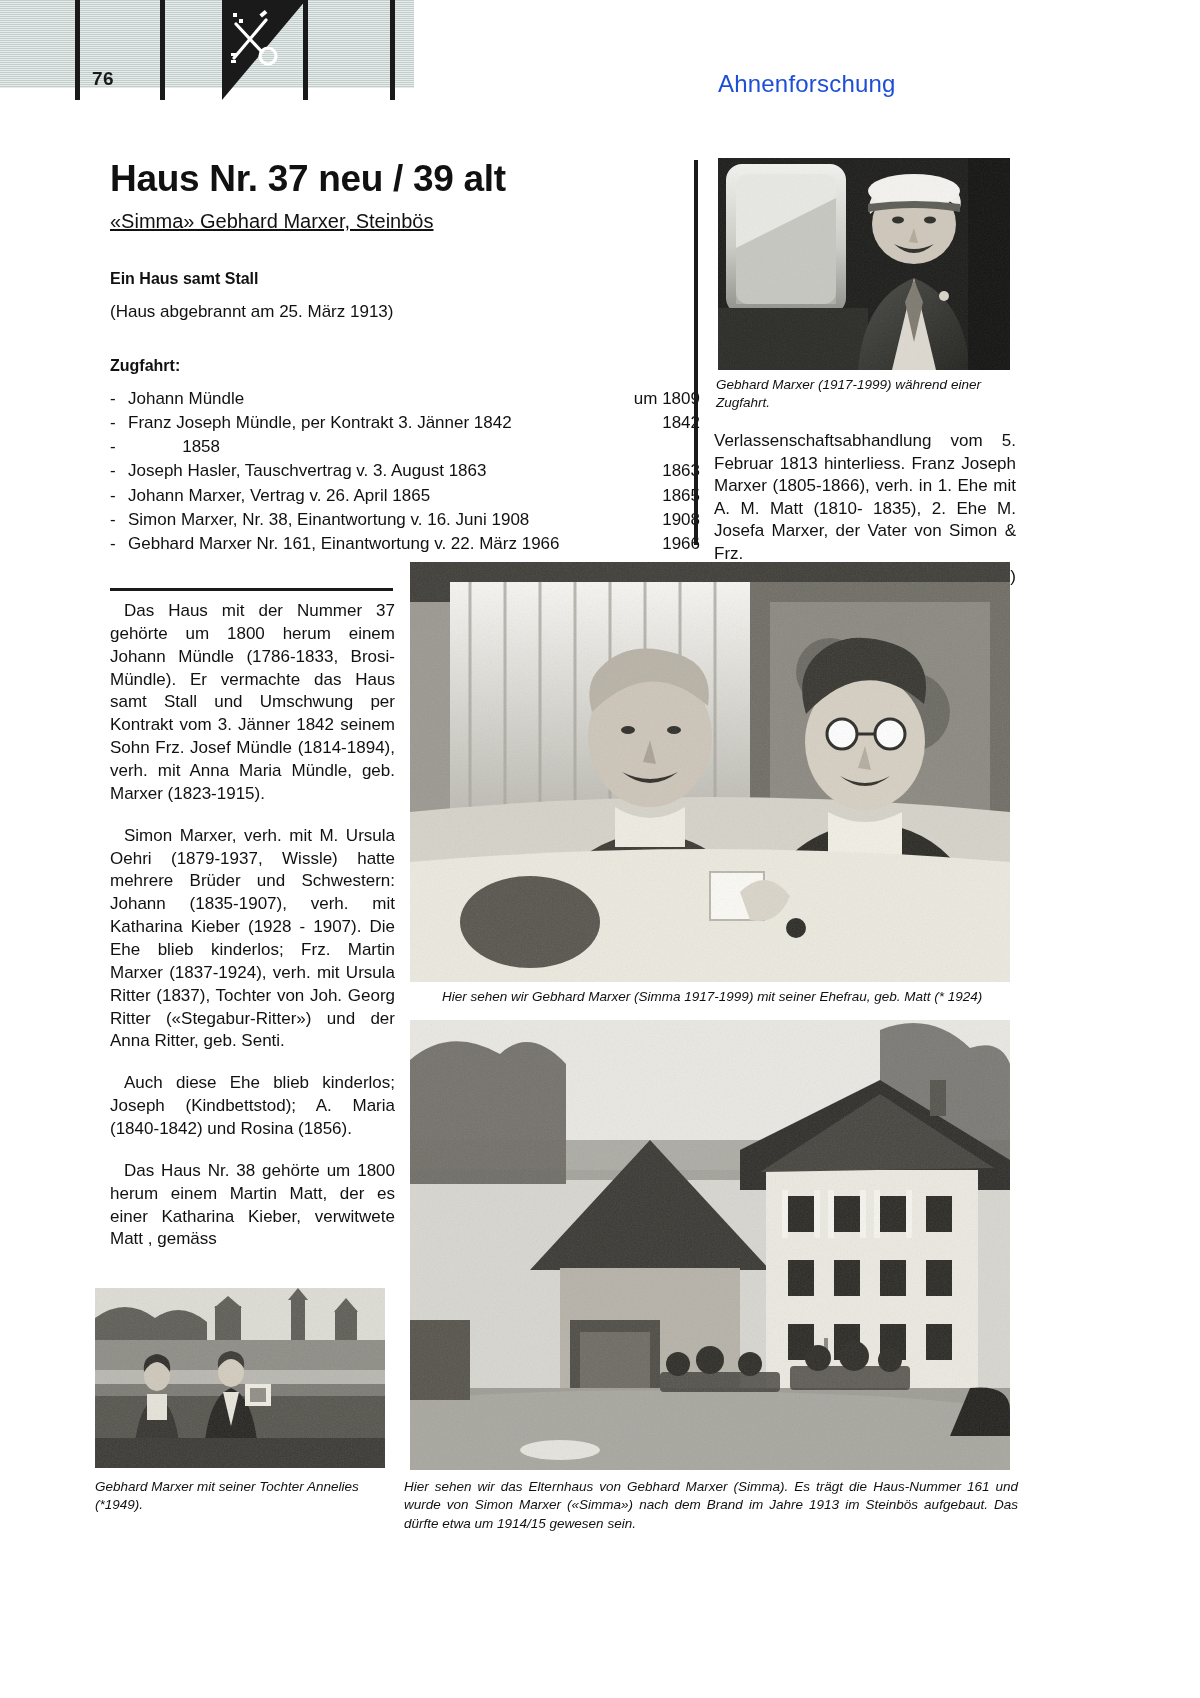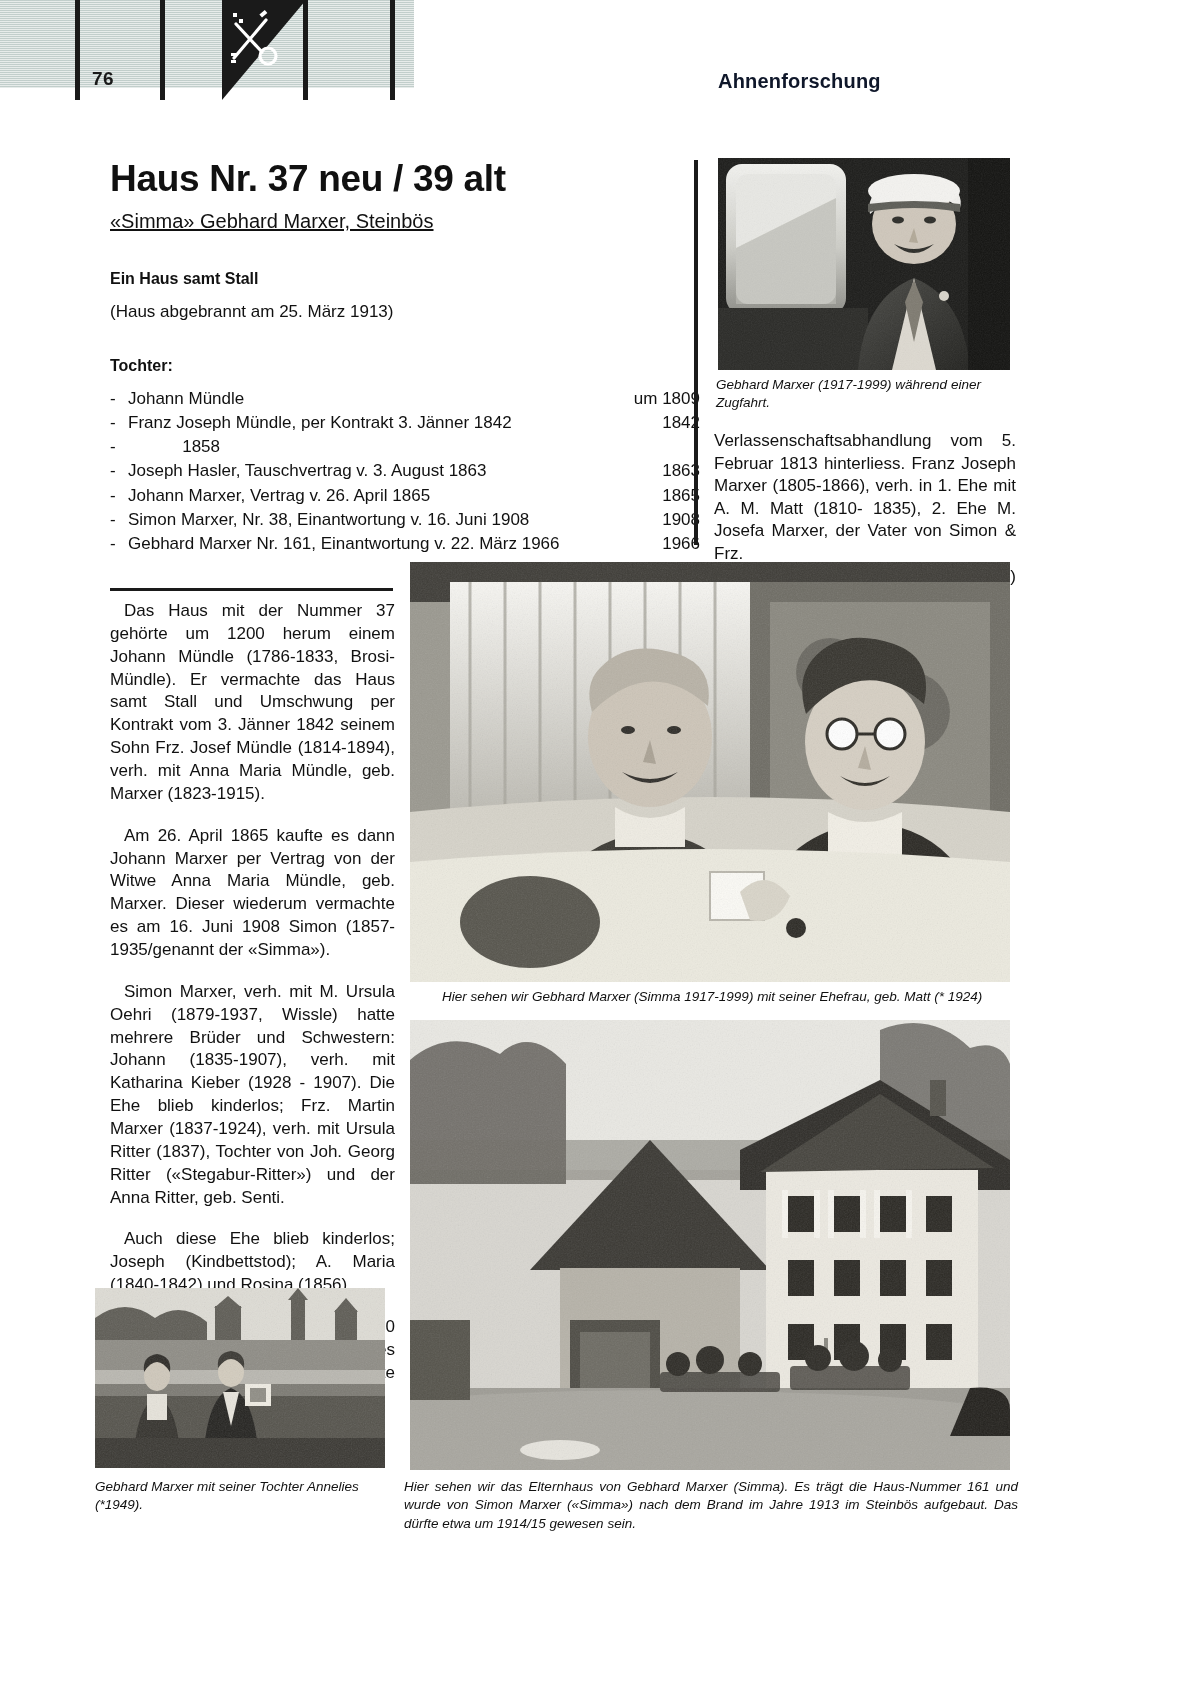--- a/index.html
+++ b/index.html
@@ -29,21 +29,21 @@
     font-size:19px; font-weight:bold; color:#1a1a1a; letter-spacing:.5px;
   }
 
   .emblem {
     position:absolute; left:222px; top:0; width:84px; height:100px; overflow:hidden;
   }
   .emblem svg { display:block; }
 
   .header-title {
     position:absolute; left:718px; top:70px;
-    font-size:20px; font-weight:bold; letter-spacing:.2px; color:#0f172a;
+    font-size:24px; font-weight:normal; letter-spacing:.2px; color:#1d4ed8;
   }
 
   
   .title-block { position:absolute; left:110px; top:160px; width:600px; }
   .house-title {
     font-size:37px; font-weight:bold; letter-spacing:-.3px; margin:0 0 10px 0; line-height:1.05;
   }
   .house-subtitle { font-size:20px; line-height:1.2; margin:0;text-decoration:underline; }
 
   .section-head {
@@ -134,21 +134,21 @@
 
 <div class="title-block">
   <h1 class="house-title">Haus Nr. 37 neu / 39 alt</h1>
   <p class="house-subtitle">«Simma» Gebhard Marxer, Steinbös</p>
 </div>
 
 <div class="section-head">Ein Haus samt Stall</div>
 <div class="burn-note">(Haus abgebrannt am 25. März 1913)</div>
 
 <div class="owners">
-  <div class="owners-head">Tochter:</div>
+  <div class="owners-head">Zugfahrt:</div>
   <div id="owners-rows">
       <div class="owner-row">
         <span class="owner-dash">-</span>
         <span class="owner-name">Johann Mündle</span>
         <span class="owner-year">um 1809</span>
       </div>
       <div class="owner-row">
         <span class="owner-dash">-</span>
         <span class="owner-name">Franz Joseph Mündle, per Kontrakt 3. Jänner 1842</span>
         <span class="owner-year">1842</span>
@@ -226,22 +226,21 @@
   </svg>
 </div>
 <div class="cap1">Gebhard Marxer (1917-1999) während einer Zugfahrt.</div>
 
 <div class="rightcol">
   <p>Verlassenschaftsabhandlung vom 5. Februar 1813 hinterliess. Franz Joseph Marxer (1805-1866), verh. in 1. Ehe mit A. M. Matt (1810- 1835), 2. Ehe M. Josefa Marxer, der Vater von Simon &amp; Frz.</p>
   <span class="fort">(Fortsetzung auf Seite 77)</span>
 </div>
 
 <div class="leftcol" id="leftcol">
-    <p>Das Haus mit der Nummer 37 gehörte um 1200 herum einem Johann Mündle (1786-1833, Brosi-Mündle). Er vermachte das Haus samt Stall und Umschwung per Kontrakt vom 3. Jänner 1842 seinem Sohn Frz. Josef Mündle (1814-1894), verh. mit Anna Maria Mündle, geb. Marxer (1823-1915).</p>
-    <p>Am 26. April 1865 kaufte es dann Johann Marxer per Vertrag von der Witwe Anna Maria Mündle, geb. Marxer. Dieser wiederum vermachte es am 16. Juni 1908 Simon (1857-1935/genannt der «Simma»).</p>
+    <p>Das Haus mit der Nummer 37 gehörte um 1800 herum einem Johann Mündle (1786-1833, Brosi-Mündle). Er vermachte das Haus samt Stall und Umschwung per Kontrakt vom 3. Jänner 1842 seinem Sohn Frz. Josef Mündle (1814-1894), verh. mit Anna Maria Mündle, geb. Marxer (1823-1915).</p>
     <p>Simon Marxer, verh. mit M. Ursula Oehri (1879-1937, Wissle) hatte mehrere Brüder und Schwestern: Johann (1835-1907), verh. mit Katharina Kieber (1928 - 1907). Die Ehe blieb kinderlos; Frz. Martin Marxer (1837-1924), verh. mit Ursula Ritter (1837), Tochter von Joh. Georg Ritter («Stegabur-Ritter») und der Anna Ritter, geb. Senti.</p>
     <p>Auch diese Ehe blieb kinderlos; Joseph (Kindbettstod); A. Maria (1840-1842) und Rosina (1856).</p>
     <p>Das Haus Nr. 38 gehörte um 1800 herum einem Martin Matt, der es einer Katharina Kieber, verwitwete Matt , gemäss</p>
   </div>
 
 <div class="photo2">
   <svg class="photo-svg" viewBox="0 0 600 420" preserveAspectRatio="none" aria-hidden="true">
     <defs>
       <filter id="grain2">
           <feTurbulence type="fractalNoise" baseFrequency="0.8" numOctaves="3"></feTurbulence>

